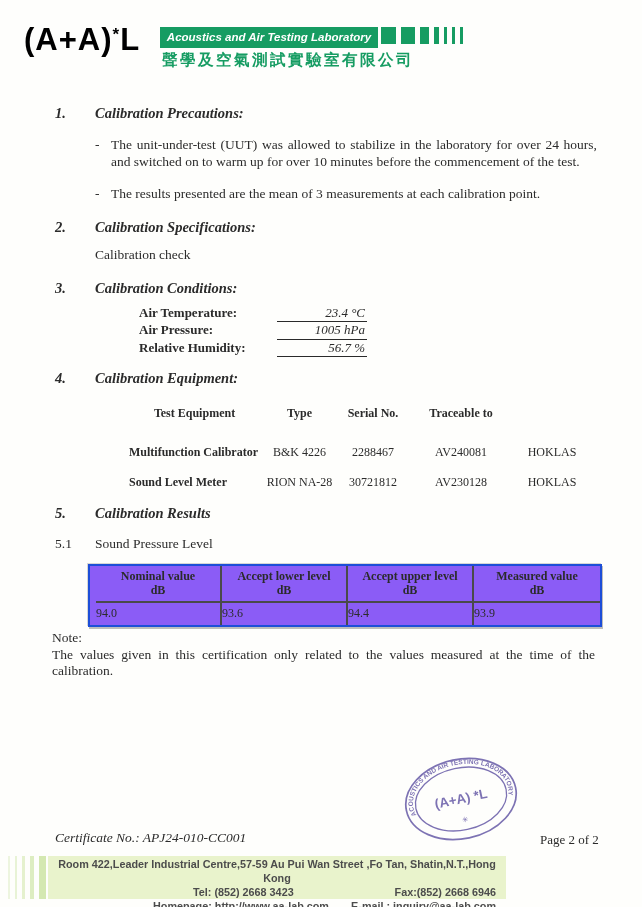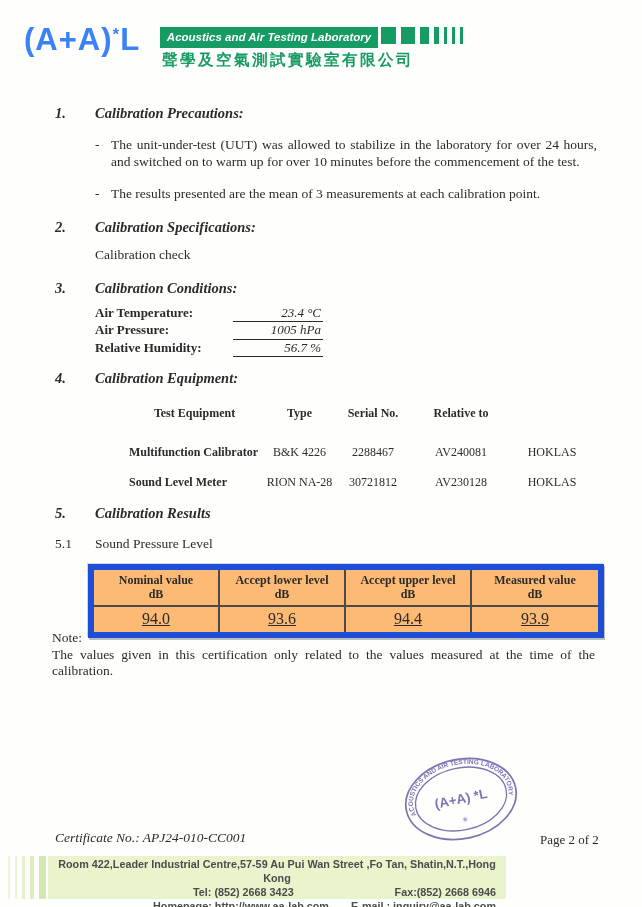--- a/index.html
+++ b/index.html
@@ -5,21 +5,21 @@
   html,body{margin:0;padding:0;}
   .page{
     position:relative; width:642px; height:907px; overflow:hidden;
     background:#fefefc; color:#2b2b2b;
     font-family:"Liberation Serif", serif;
   }
   
   .logo{
     position:absolute; left:24px; top:22px;
     font-family:"Liberation Sans", sans-serif;
-    font-weight:bold; font-size:31px; letter-spacing:1px; color:#3b82f6;
+    font-weight:bold; font-size:31px; letter-spacing:1px; color:#000000;
   }
   .logo sup{font-size:17px; vertical-align:10px;}
   .banner-box{
     position:absolute; left:160px; top:27px; width:218px; height:21px;
     background:#169c62; color:#ffffff; text-align:center; line-height:21px;
     font-family:"Liberation Sans", sans-serif; font-weight:bold; font-style:italic;
     font-size:11.5px;
   }
   .brand-bars{position:absolute; left:381px; top:27px; height:17px; display:flex; align-items:flex-start;}
   .brand-bars span{display:inline-block; height:17px; background:#169c62; margin-right:5px;}
@@ -34,37 +34,37 @@
   .sec{position:absolute; left:55px; display:flex; font-weight:bold; font-style:italic; font-size:14.5px;}
   .sec .num{width:40px;}
   .sub{position:absolute; left:55px; display:flex; font-size:13.5px;}
   .sub .num{width:40px;}
   .body-text{position:absolute; left:95px; font-size:13.5px;}
   .bullet{position:absolute; left:95px; width:502px; display:flex; font-size:13.5px; line-height:16.5px;}
   .bullet .dash{width:16px;}
   .bullet p{flex:1; margin:0; text-align:justify;}
   
   .conds{position:absolute; left:95px; top:305px; font-size:13px; line-height:16.4px;}
-  .cond-row{display:flex;}
+  .cond-row{display:flex;margin-left:44px;}
   .cond-label{width:138px; font-weight:bold;}
   .cond-line{display:inline-block; width:88px; border-bottom:1px solid #2a2a2a; text-align:right; padding-right:2px;font-style:italic;}
   
   .equip{position:absolute; left:88px; top:396px; font-size:12px;}
   .equip-head,.equip-row{display:grid; grid-template-columns:135px 75px 72px 104px 78px; align-items:center;margin-left:39px;}
   .equip-head > div{font-weight:bold; text-align:center; line-height:13px; min-height:34px; display:flex; align-items:center; justify-content:center;}
   .equip-row > div{text-align:center; padding-top:15px;}
   .equip-row > div:first-child{text-align:left; font-weight:bold; padding-left:2px;}
   .equip-head > div:first-child{justify-content:center;}
   
-  .res-table{position:absolute; left:88px; top:564px; width:504px; border:6px solid #1d4ed8; box-shadow:1px 2px 0 #bdbdbd, -1px -1px 0 #d6d6d6; background:#fdba74;}
+  .res-table{position:absolute; left:88px; top:564px; width:504px; border:2px solid #1d4ed8; box-shadow:1px 2px 0 #bdbdbd, -1px -1px 0 #d6d6d6; background:#8b5cf6;padding-left:6px;}
   .res-head,.res-vals{display:grid; grid-template-columns:1fr 1fr 1fr 1fr;}
   .res-head{border-bottom:2px solid #4a4a4a;}
   .res-head > div{border-right:2px solid #4a4a4a; text-align:center; font-weight:bold; font-size:12px; line-height:14px; padding:3px 0 4px;}
   .res-head > div:last-child{border-right:none;}
-  .res-vals > div{border-right:2px solid #4a4a4a; text-align:center; font-size:16px; padding:3px 0 4px;text-decoration:underline;}
+  .res-vals > div{border-right:2px solid #4a4a4a; font-size:12px; padding:3px 0 4px;}
   .res-vals > div:last-child{border-right:none;}
   
   .note{position:absolute; left:52px; top:630px; width:543px; font-size:13.5px; line-height:16.5px;}
   .note p{margin:0; text-align:justify;}
   
   .stamp{position:absolute; left:402px; top:753px; width:118px; height:92px; transform:rotate(-12deg); opacity:0.88;}
   
   .cert-no{position:absolute; left:55px; top:830px; font-style:italic; font-size:13.5px;}
   .page-no{position:absolute; left:540px; top:832px; font-size:13px;}
   
@@ -143,21 +143,21 @@
 
   <div class="sec" style="top:370px;">
     <span class="num">4.</span>
     <span>Calibration Equipment:</span>
   </div>
   <div class="equip">
     <div class="equip-head">
       <div>Test Equipment</div>
       <div>Type</div>
       <div>Serial No.</div>
-      <div>Relative to</div>
+      <div>Traceable to</div>
     </div>
     <div class="equip-row">
       <div>Multifunction Calibrator</div>
       <div>B&amp;K 4226</div>
       <div>2288467</div>
       <div>AV240081</div>
       <div>HOKLAS</div>
     </div>
     <div class="equip-row">
       <div>Sound Level Meter</div>

